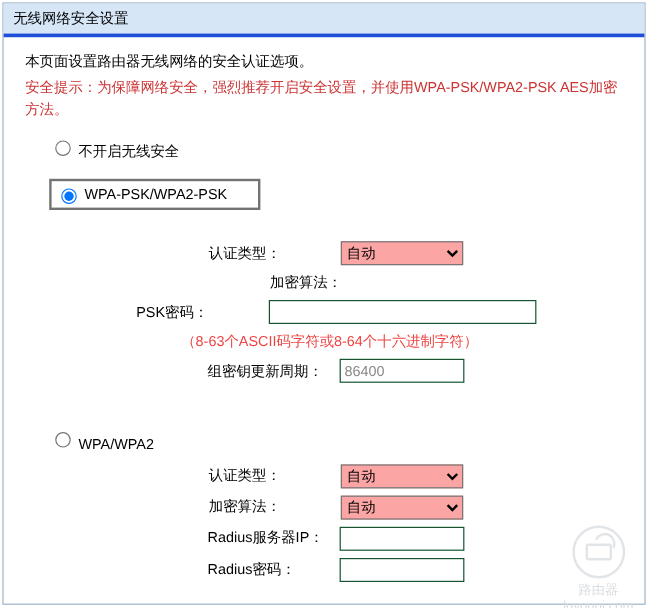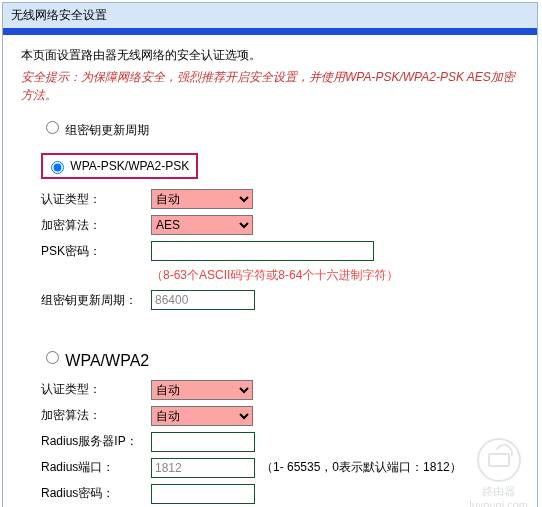--- a/index.html
+++ b/index.html
@@ -10,69 +10,69 @@
     background: #ffffff;
   }
   .panel {
     border: 1px solid #9db4c9;
     margin: 2px;
     width: 536px;
     box-sizing: border-box;
   }
   .panel-header {
     background: #d6e6f7;
-    border-bottom: 7px solid #1d4ed8;
+    border-bottom: 3px solid #1d4ed8;
     padding: 4px 8px;
     font-size: 12px;
   }
   .panel-body {
     padding: 12px 18px;
   }
   .intro {
     margin-bottom: 4px;
     font-family: Liberation Mono, monospace;
   }
   .warning {
     color: #cc3333;
     margin-bottom: 14px;
     line-height: 1.5;
-    font-style: italic;
   }
   .indent {
     padding-left: 20px;
   }
   .option-radio {
     margin: 8px 0;
   }
   .highlight-box {
     display: inline-block;
-    border: 2px solid #be185d;
-    padding: 3px 7px 3px 3px;
-    margin: 6px 0 4px 0;
+    border: 2px solid #737373;
+    padding: 3px 26px 3px 3px;
+    margin: 6px 0 20px 0;
   }
   .highlight-box input[type=radio]{
     vertical-align: middle;
   }
   .highlight-box span{
     font-family: Arial, sans-serif;
     font-size:12px;
     vertical-align: middle;
   }
   .plain-radio {
     margin: 8px 0 10px 0;
   }
   .plain-radio span{
     font-family: Arial, sans-serif;
-    font-size:16px;
+    font-size:12px;
     vertical-align: middle;
   }
   .form-row {
     display: flex;
     align-items: center;
     margin: 6px 0;
+    justify-content: center;
   }
   .form-label {
     width: 110px;
     flex-shrink: 0;
     color: #000;
   }
   select {
     width: 102px;
     height: 20px;
     font-size: 12px;
@@ -139,41 +139,38 @@
 <div class="panel">
   <div class="panel-header">无线网络安全设置</div>
   <div class="panel-body">
 
     <div class="intro">本页面设置路由器无线网络的安全认证选项。</div>
     <div class="warning">安全提示：为保障网络安全，强烈推荐开启安全设置，并使用WPA-PSK/WPA2-PSK AES加密方法。</div>
 
     <div class="indent">
       <div class="option-radio">
         <input type="radio" name="sec" style="">
-        <span>组密钥更新周期</span>
+        <span>不开启无线安全</span>
       </div>
     </div>
 
     <div class="indent">
       <div class="highlight-box">
         <input type="radio" name="sec" checked="" style="">
         <span>WPA-PSK/WPA2-PSK</span>
       </div>
 
       <div class="form-row">
         <div class="form-label">认证类型：</div>
         <select>
           <option>自动</option>
         </select>
       </div>
       <div class="form-row">
         <div class="form-label">加密算法：</div>
-        <select>
-          <option>AES</option>
-        </select>
       </div>
       <div class="form-row">
         <div class="form-label">PSK密码：</div>
         <input type="text" class="psk-input" value="" style="">
       </div>
       <div class="hint">（8-63个ASCII码字符或8-64个十六进制字符）</div>
       <div class="form-row">
         <div class="form-label">组密钥更新周期：</div>
         <input type="text" class="interval-input" value="86400" style="">
       </div>
@@ -195,25 +192,20 @@
       </div>
       <div class="form-row">
         <div class="form-label">加密算法：</div>
         <select>
           <option>自动</option>
         </select>
       </div>
       <div class="form-row">
         <div class="form-label">Radius服务器IP：</div>
         <input type="text" class="radius-ip" value="" style="">
-      </div>
-      <div class="form-row">
-        <div class="form-label">Radius端口：</div>
-        <input type="text" class="readonly-input" value="1812" style="">
-        <span style="margin-left:6px;">（1- 65535，0表示默认端口：1812）</span>
       </div>
       <div class="form-row">
         <div class="form-label">Radius密码：</div>
         <input type="text" class="radius-ip" value="" style="">
       </div>
 
     </div>
 
   </div>
 </div>

